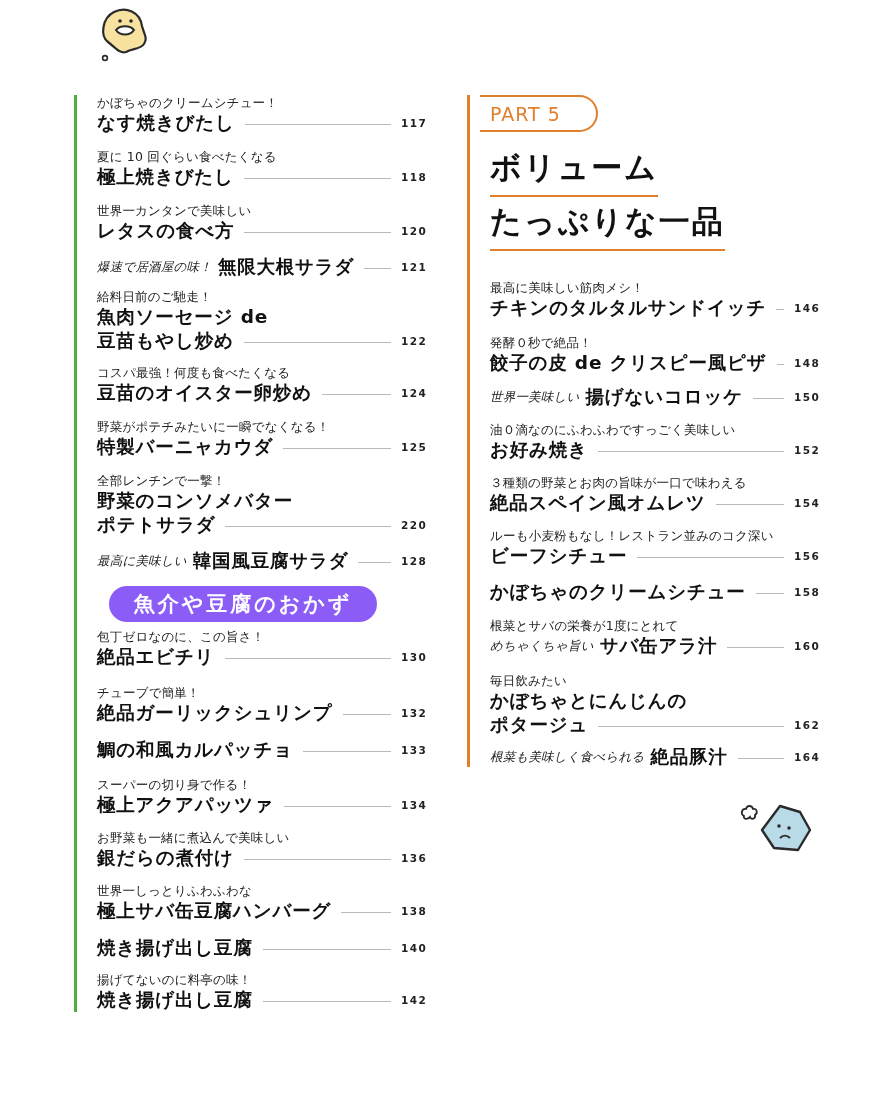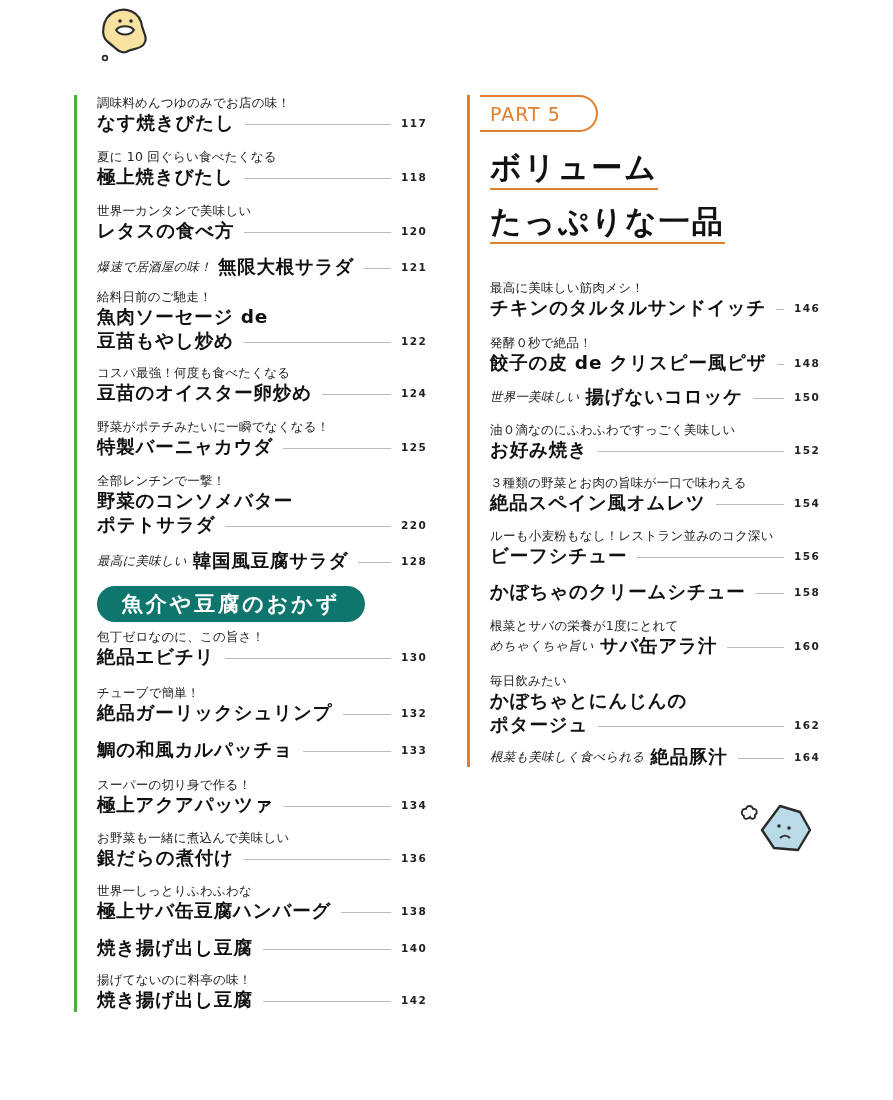--- a/index.html
+++ b/index.html
@@ -10,49 +10,49 @@
   #right-col { left:467px; top:95px; width:350px; height:672px; border-left:3px solid #e07f2c; }
   .entry { position:absolute; left:20px; right:0; }
   .sub { font-size:12.5px; line-height:16px; color:#222; white-space:nowrap; letter-spacing:0.2px; }
   .row { display:flex; align-items:center; white-space:nowrap; }
   .title { font-size:18.5px; font-weight:bold; line-height:24px; letter-spacing:0.8px; color:#111; }
   .inline-sub { font-size:12.5px; color:#222; margin-right:6px; letter-spacing:0.2px;font-style:italic; }
   .leader { flex:1; height:0; border-top:1.5px solid #b9b9b9; margin:2px 10px 0 10px; }
   .page { font-size:10.5px; font-weight:bold; letter-spacing:1.5px; width:26px; text-align:right; color:#222; }
   .tline { font-size:18.5px; font-weight:bold; line-height:24px; letter-spacing:0.8px; color:#111; }
 
-  #section-pill { position:absolute; left:20px; top:491px; width:268px; height:36px; background:#0f766e;
+  #section-pill { position:absolute; left:32px; top:491px; width:268px; height:36px; background:#8b5cf6;
                   border-radius:18px; color:#fff; font-size:21px; font-weight:bold; letter-spacing:3px;
                   display:flex; align-items:center; justify-content:center; }
 
   #part-pill { position:absolute; left:10px; top:0px; width:118px; height:37px;
                border-top:2px solid #e07f2c; border-bottom:2px solid #e07f2c; border-right:2px solid #e07f2c;
                border-radius:0 20px 20px 0; color:#e07f2c; font-size:19px; font-weight:normal;
                display:flex; align-items:center; padding-left:10px; box-sizing:border-box; letter-spacing:1px; }
   .part-title { position:absolute; left:20px; font-size:31px; font-weight:bold; letter-spacing:2px; color:#111;
-                line-height:40px; border-bottom:2px solid #e07f2c; padding-bottom:1px; white-space:nowrap; }
+                line-height:40px; border-bottom:2px solid #e07f2c; padding-bottom:8px; white-space:nowrap; }
 
   #mascot-top { position:absolute; left:94px; top:2px; width:62px; height:62px; }
   #mascot-bottom { position:absolute; left:738px; top:800px; width:80px; height:58px; }
 </style>
 </head>
 <body>
 
 <svg id="mascot-top" viewBox="0 0 62 62">
   <path d="M14 40 C6 34 8 16 20 10 C32 4 46 10 48 24 C50 32 54 36 50 42 C46 48 38 46 32 50 C26 52 22 46 14 40 Z" fill="#f8e2a0" stroke="#2a2a2a" stroke-width="2.2"></path>
   <circle cx="26" cy="19" r="1.8" fill="#2a2a2a"></circle>
   <circle cx="37" cy="19" r="1.8" fill="#2a2a2a"></circle>
   <path d="M22 28 C26 23 36 23 40 28 C36 34 26 34 22 28 Z" fill="#fff" stroke="#2a2a2a" stroke-width="2"></path>
   <circle cx="11" cy="56" r="2.4" fill="none" stroke="#2a2a2a" stroke-width="1.6"></circle>
 </svg>
 
 <div id="left-col" class="col">
 
   <div class="entry" style="top:0px">
-    <div class="sub">調味料めんつゆのみでお店の味！</div>
+    <div class="sub">かぼちゃのクリームシチュー！</div>
     <div class="row">
         <span class="title">なす焼きびたし</span>
         <span class="leader"></span>
         <span class="page">117</span>
       </div>
   </div>
 
   <div class="entry" style="top:54px">
     <div class="sub">夏に 10 回ぐらい食べたくなる</div>
     <div class="row">

